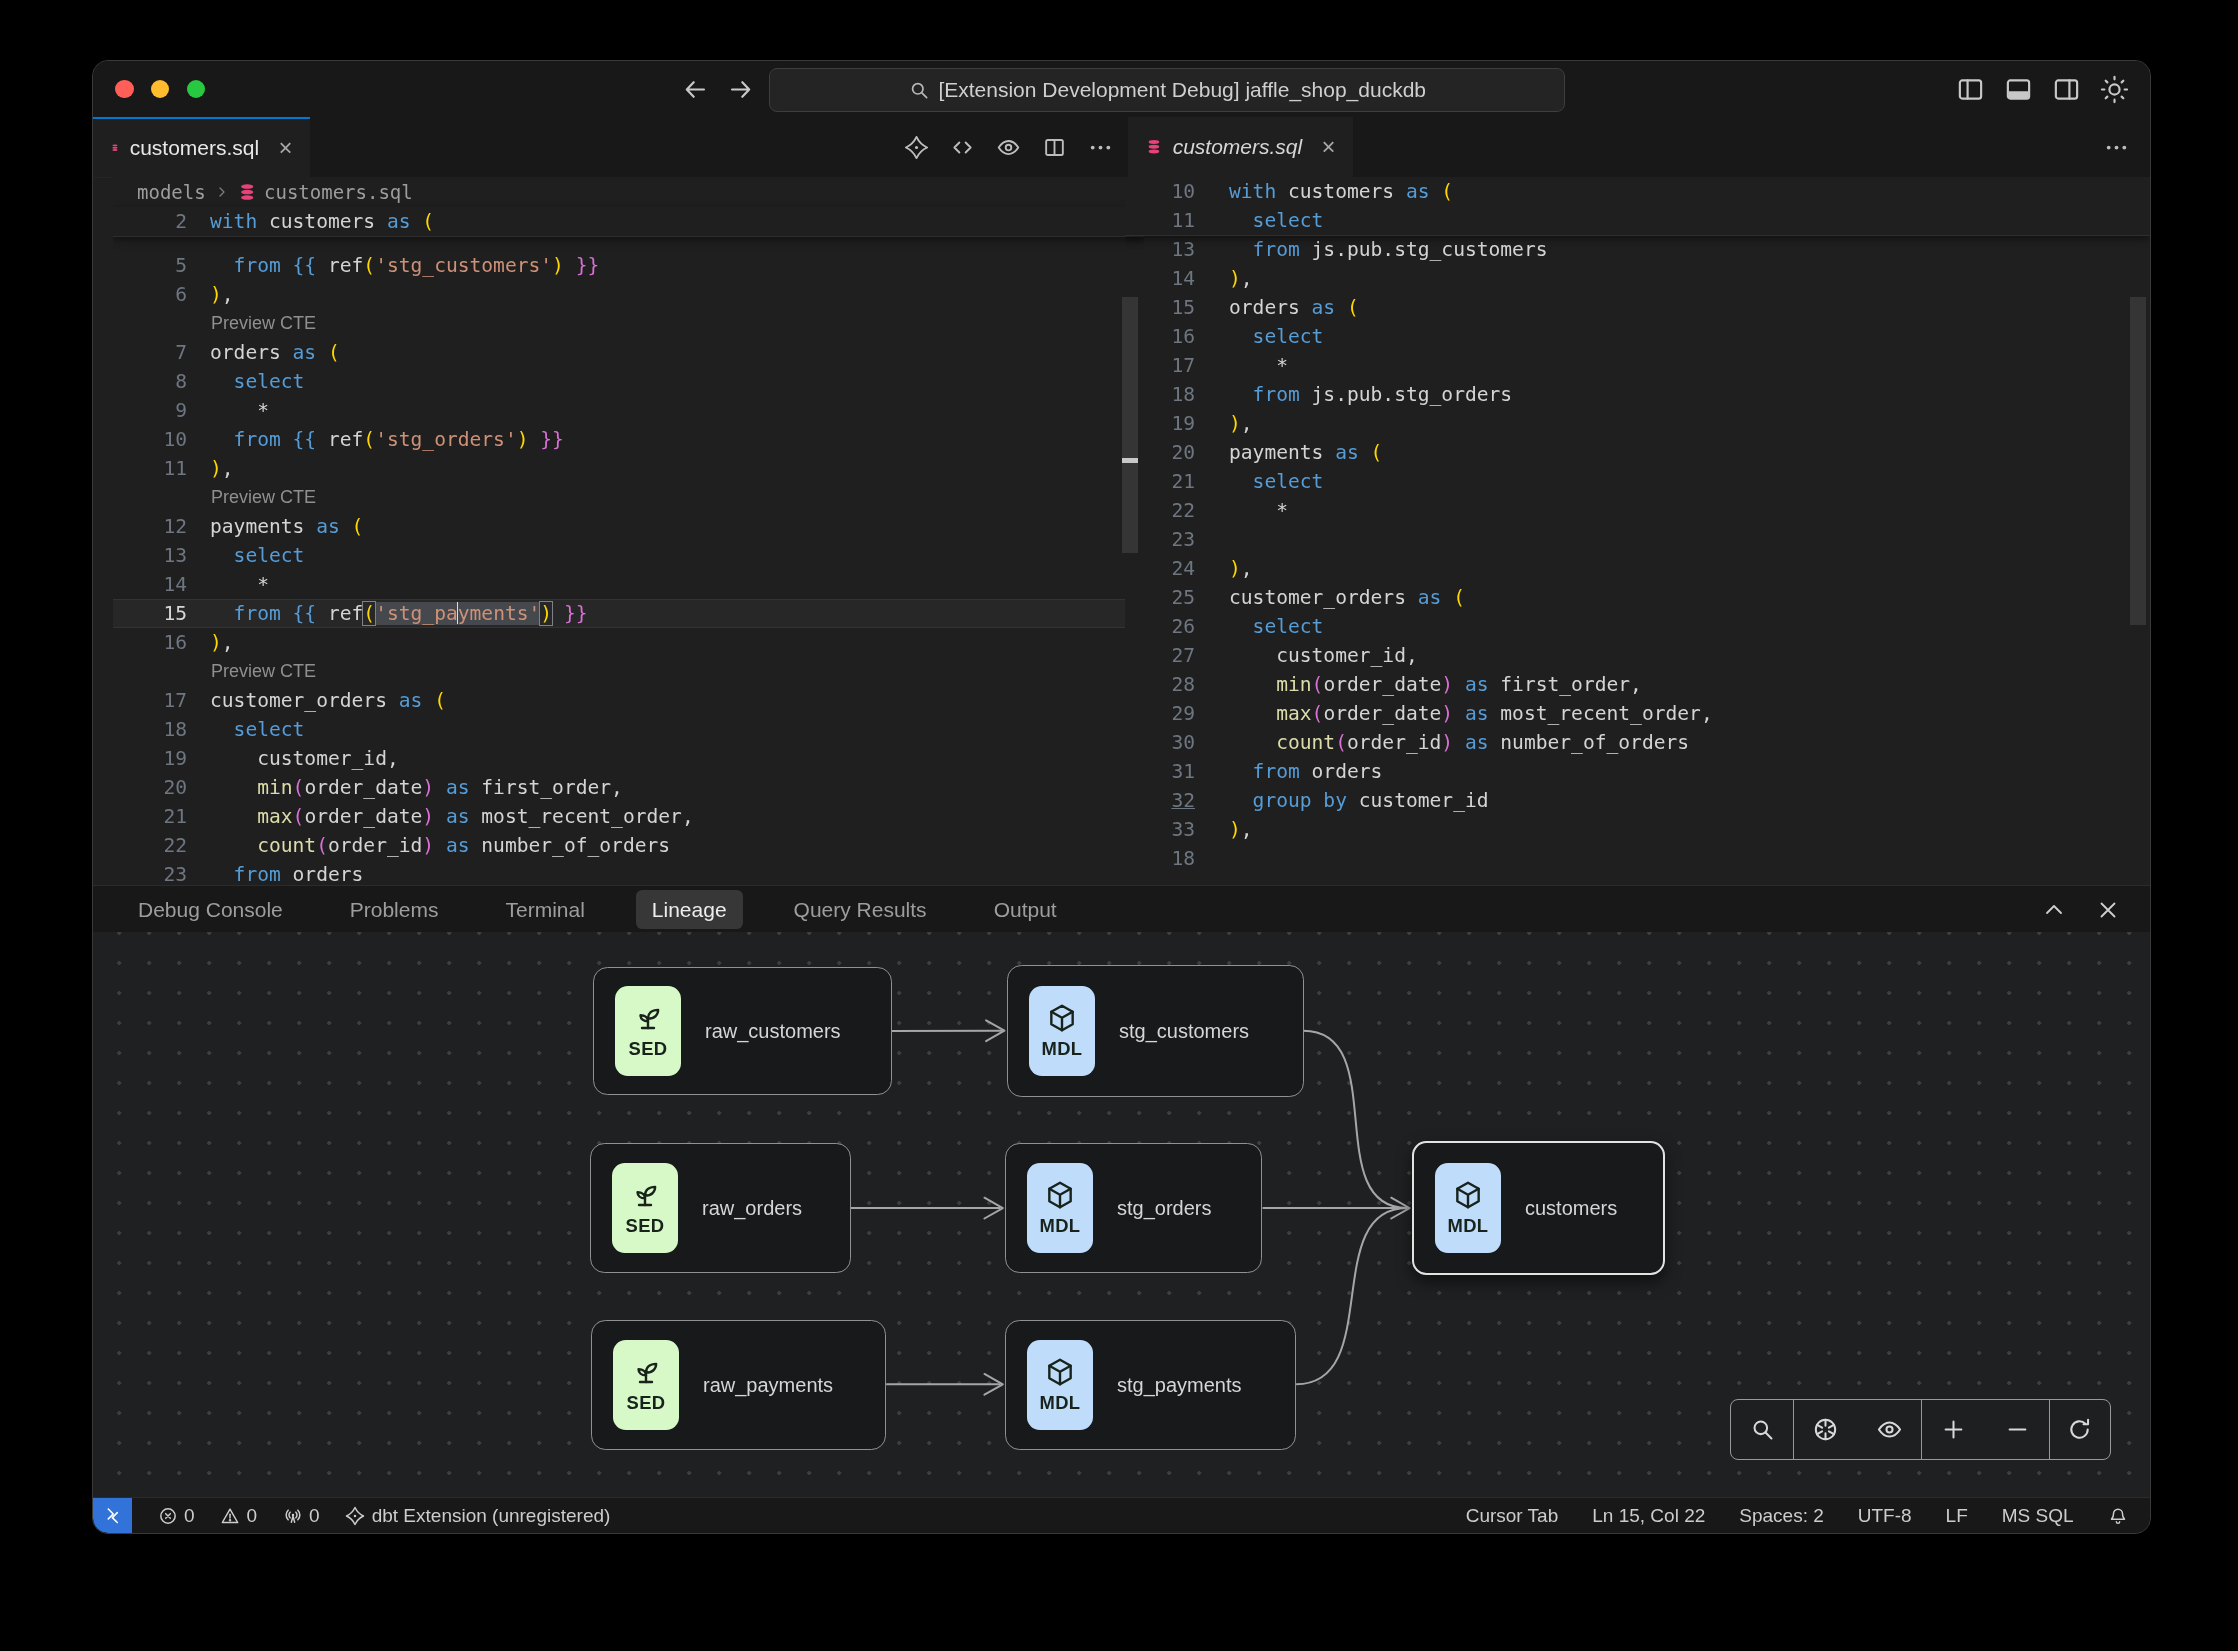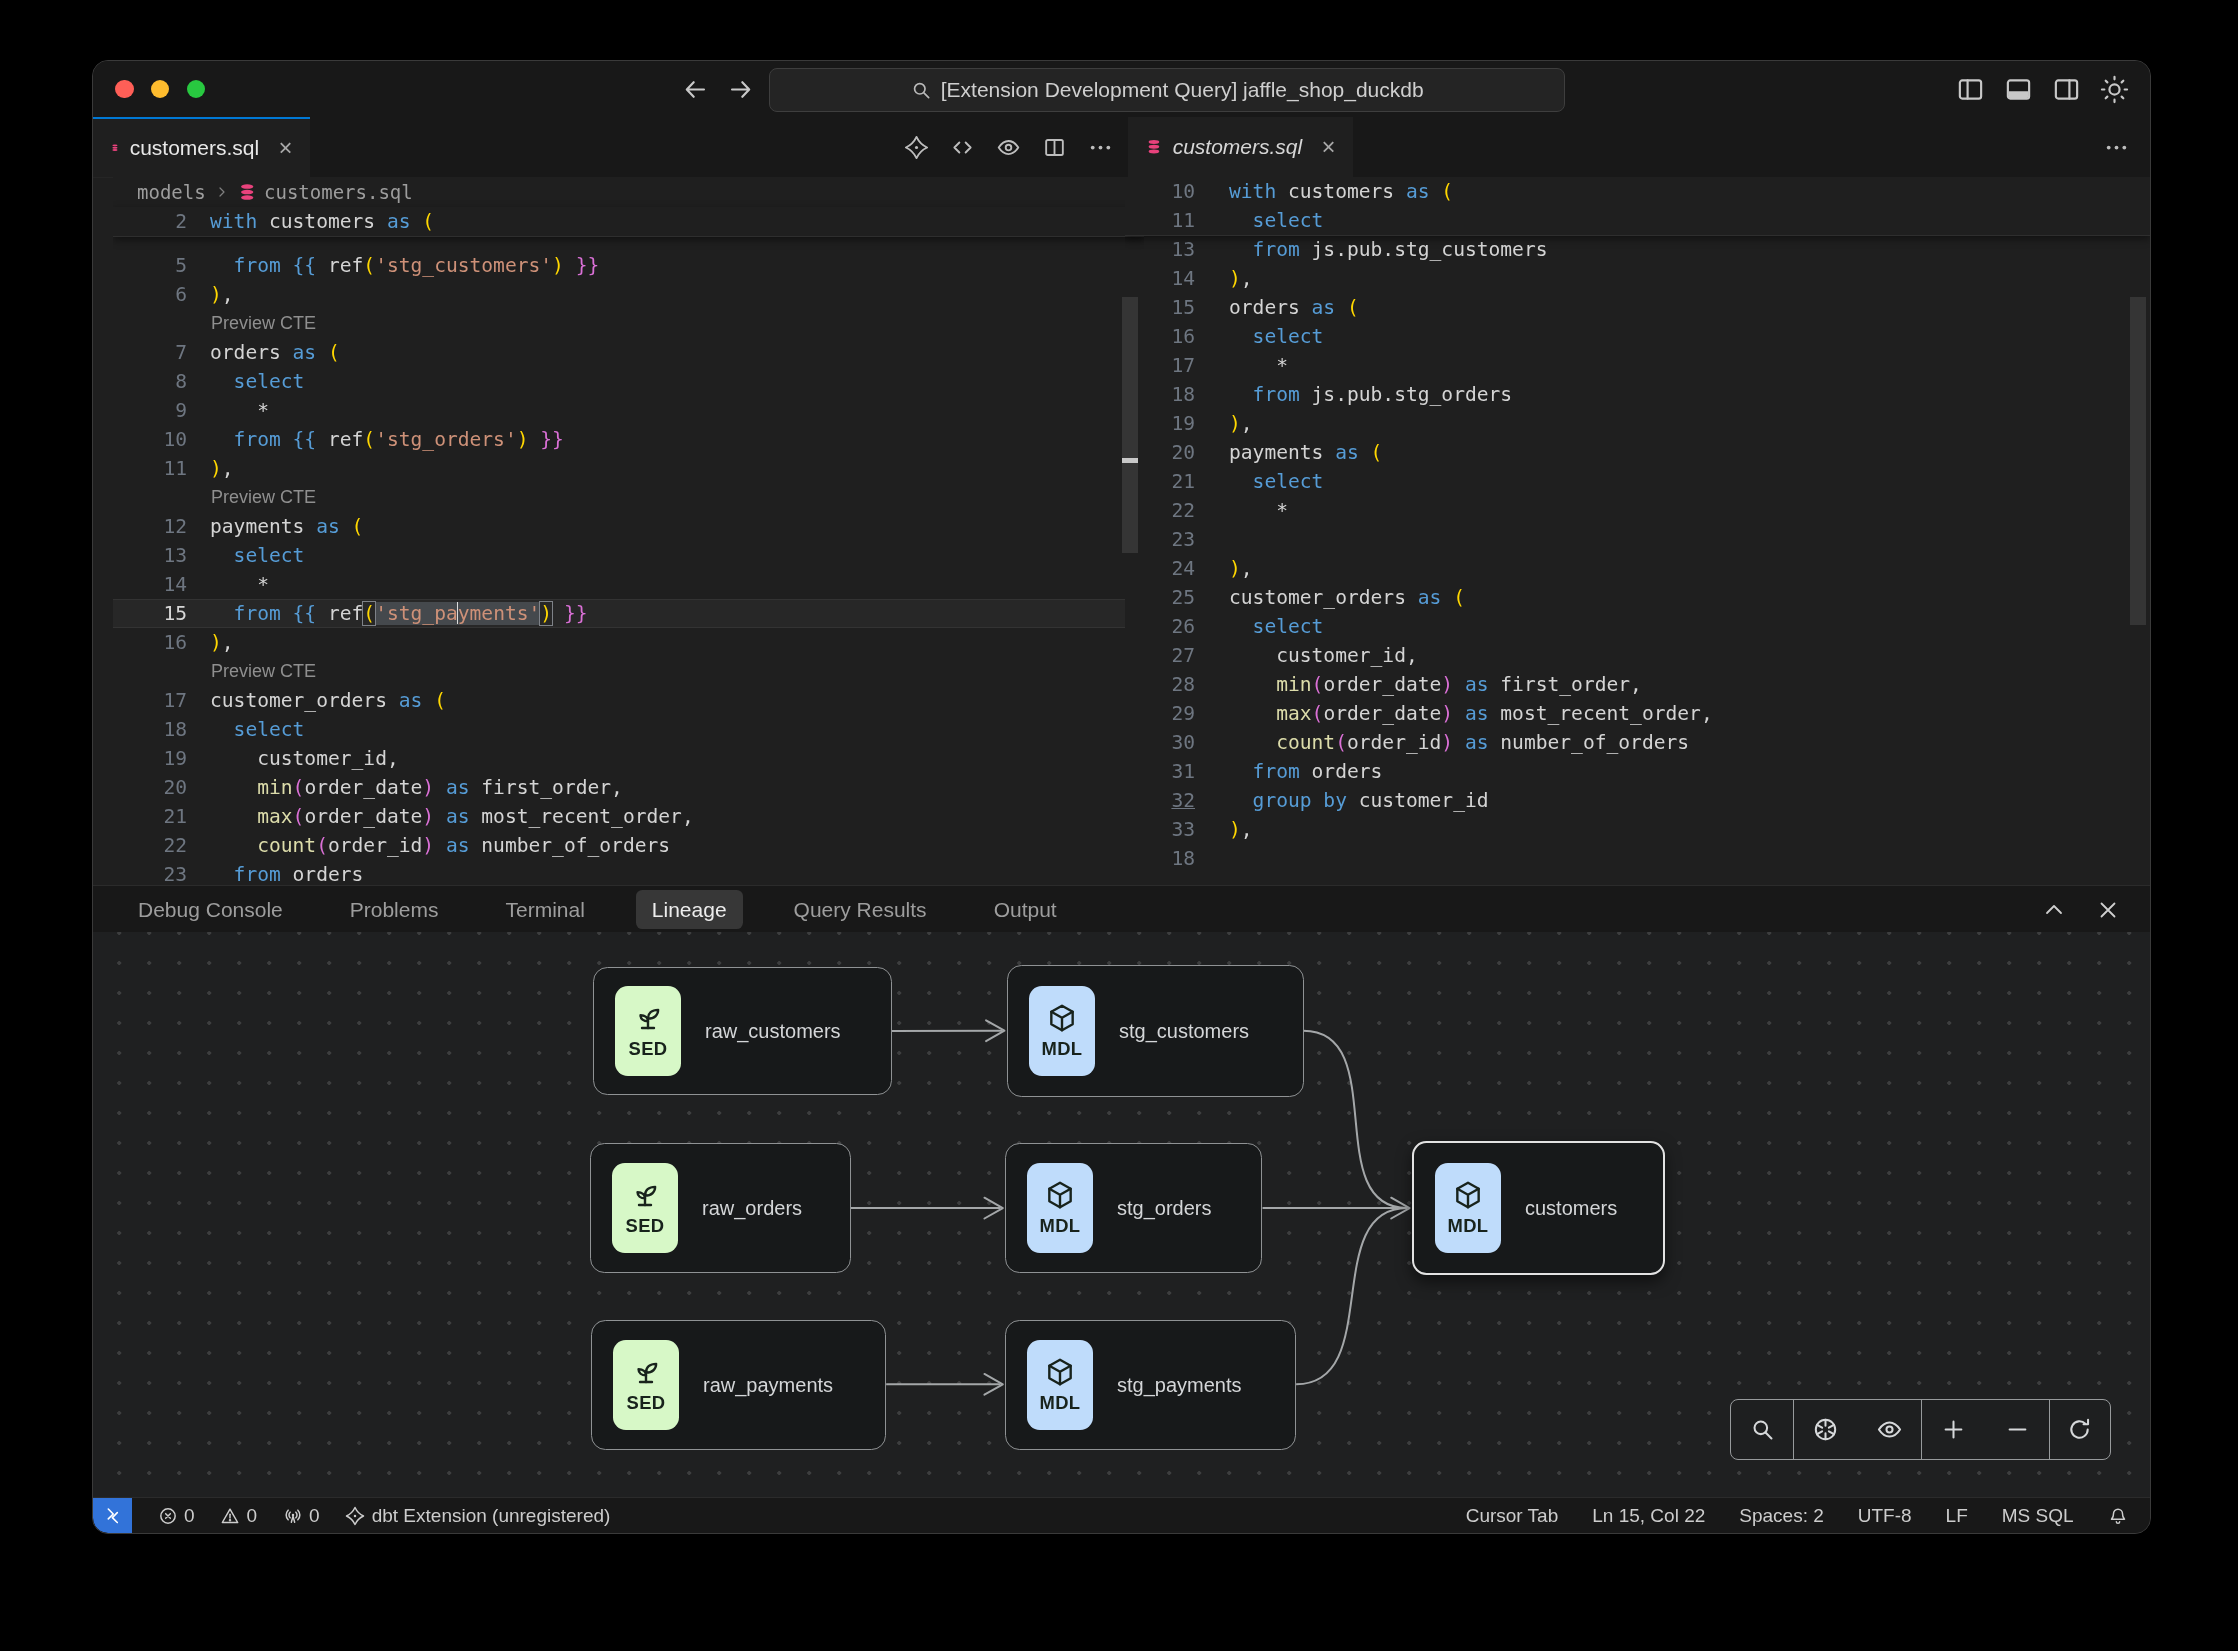--- a/index.html
+++ b/index.html
@@ -116,21 +116,21 @@
             <path d="M5 12h14M13.5 6l5.7 6-5.7 6"></path>
           </svg>
         </div>
       <div class="searchbox">
         <span class="ic">
             <svg viewBox="0 0 24 24" fill="none" stroke="currentColor" stroke-width="1.8" stroke-linecap="round" stroke-linejoin="round">
               <circle cx="10.5" cy="10.5" r="5.6"></circle>
               <path d="M14.9 14.9 20 20"></path>
             </svg>
           </span>
-        <span>[Extension Development Query] jaffle_shop_duckdb</span>
+        <span>[Extension Development Debug] jaffle_shop_duckdb</span>
       </div>
       <div class="tb-icons" id="tb-icons">
           <span class="ic">
             <svg viewBox="0 0 24 24" fill="none" stroke="currentColor" stroke-width="1.8" stroke-linecap="round" stroke-linejoin="round">
               <rect x="3.2" y="4.5" width="17.6" height="15" rx="2"></rect>
               <path d="M9.6 4.5v15"></path>
             </svg>
           </span>
           <span class="ic">
             <svg viewBox="0 0 24 24" fill="none" stroke="currentColor" stroke-width="1.8" stroke-linecap="round" stroke-linejoin="round">

